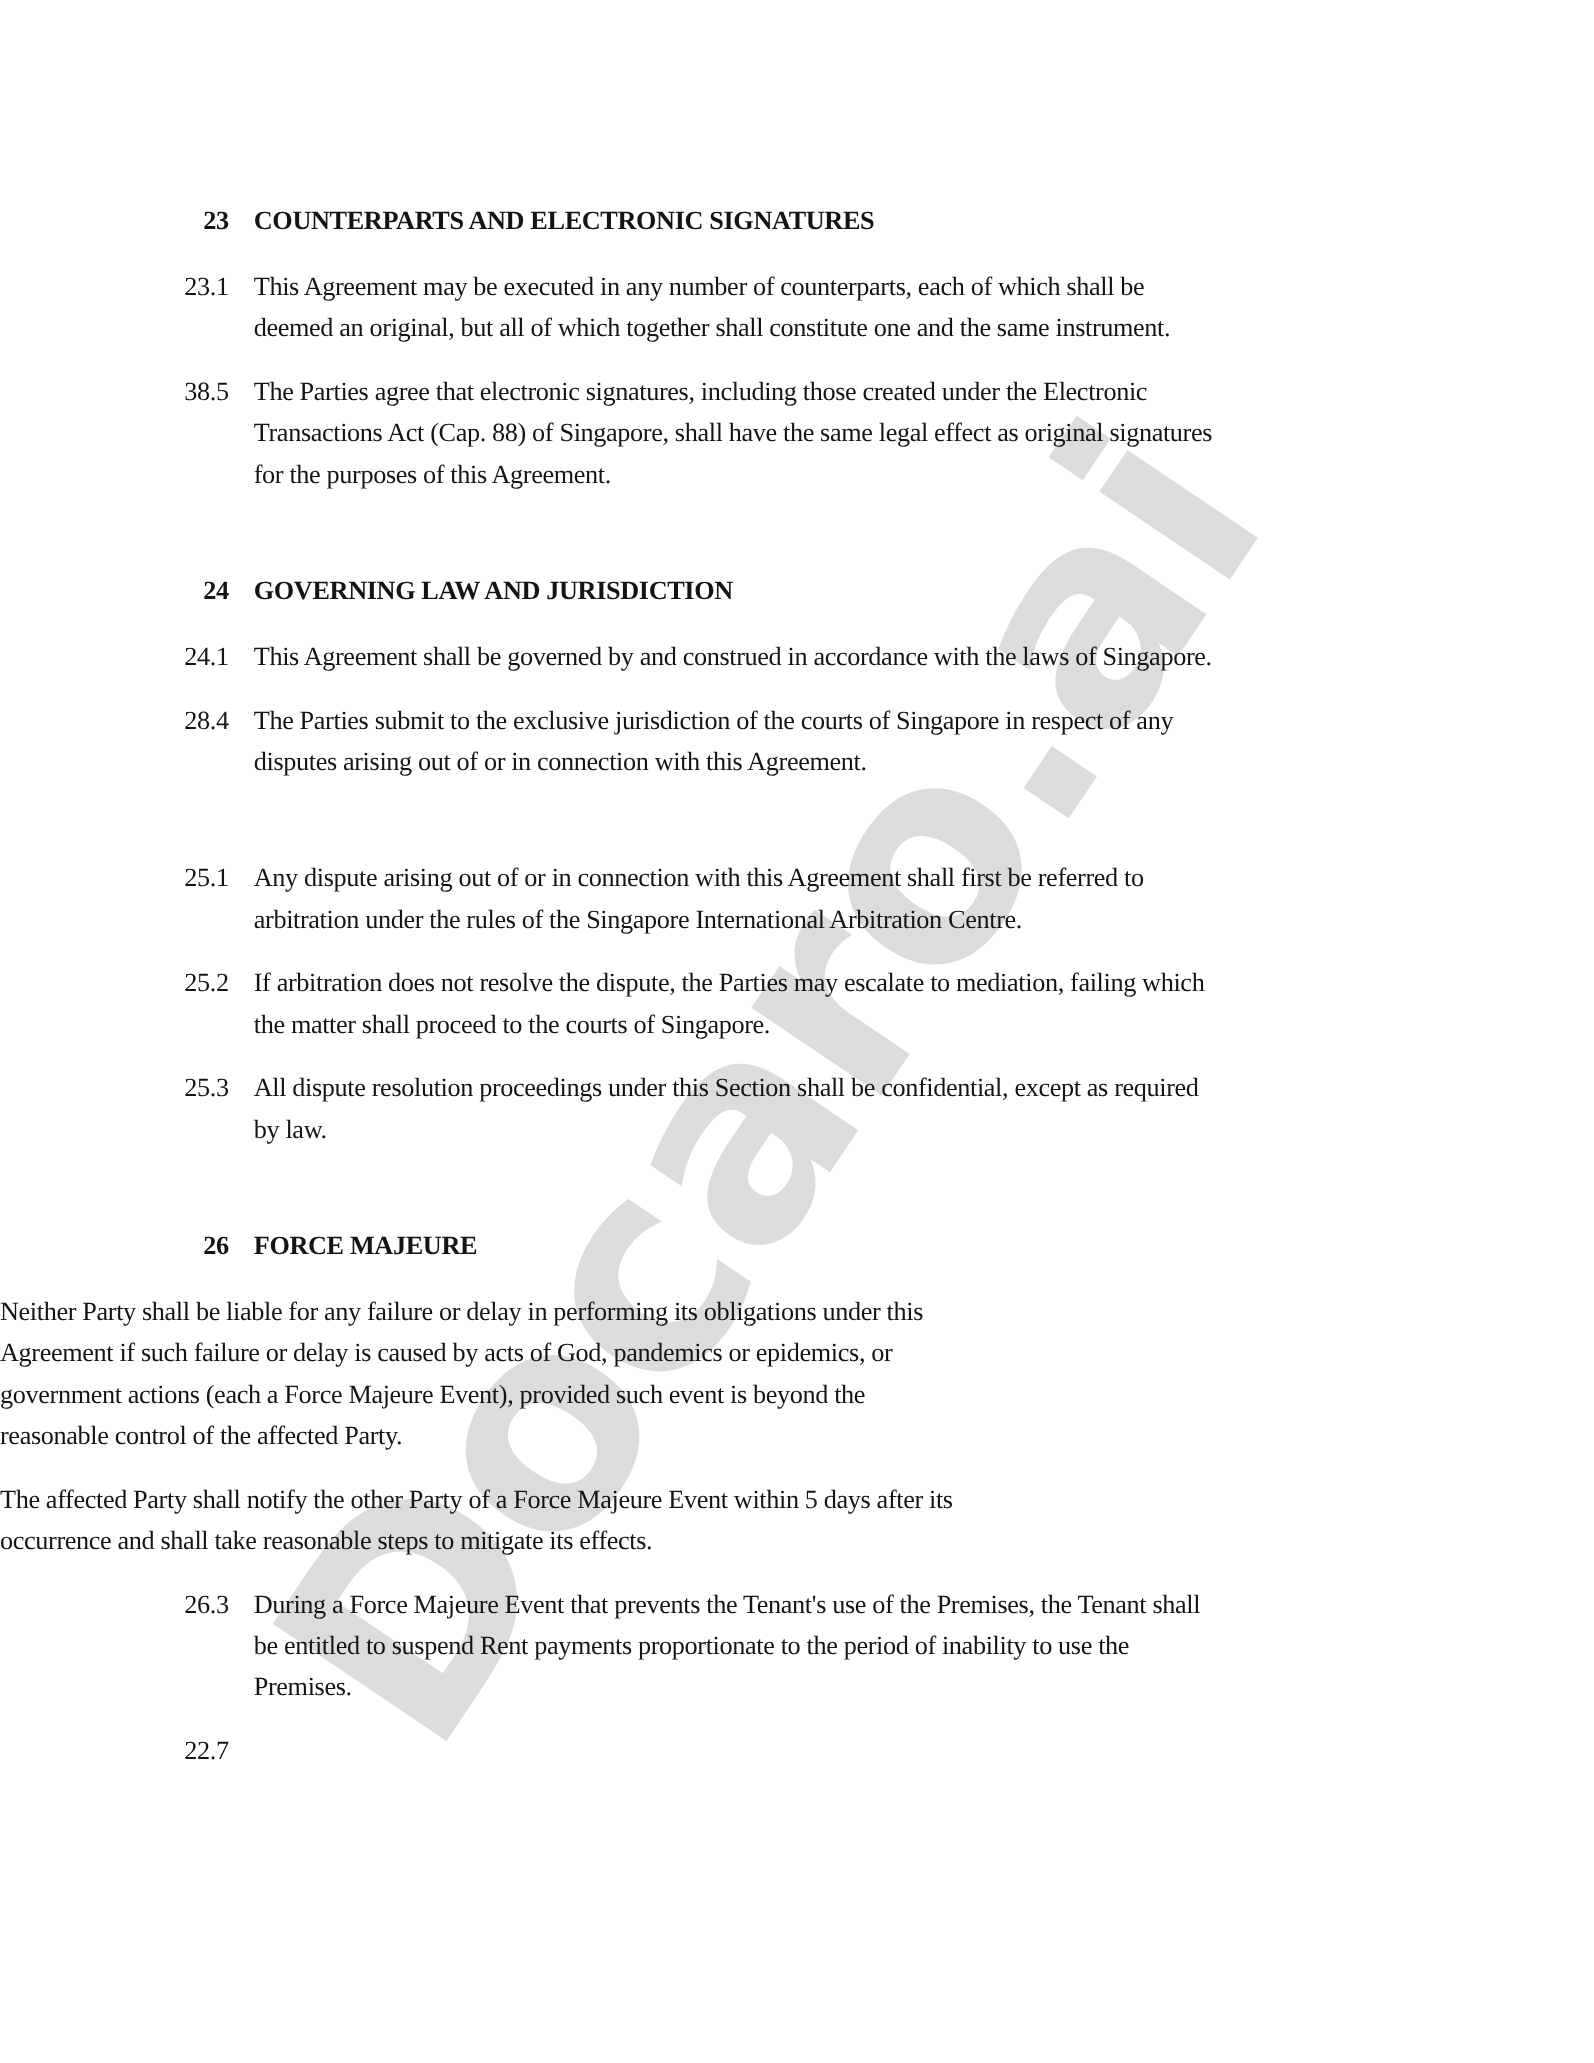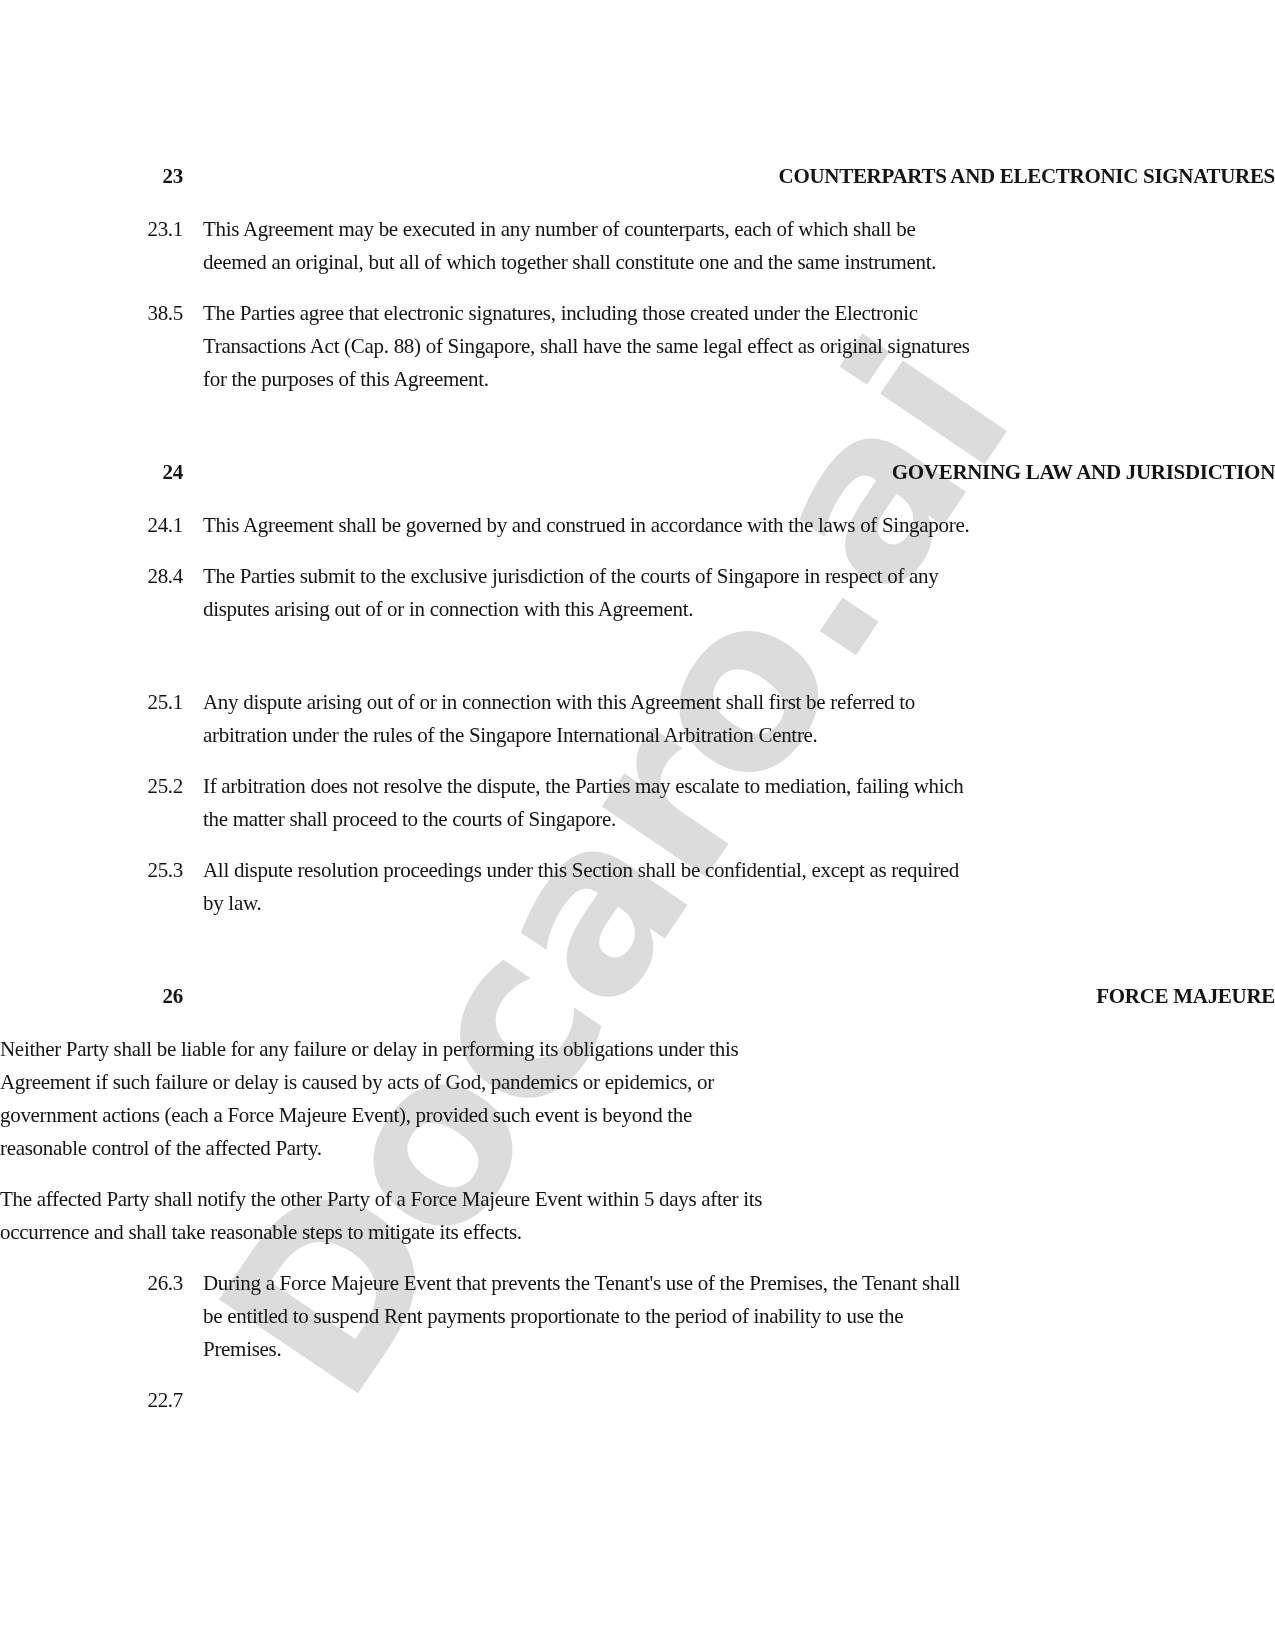--- a/index.html
+++ b/index.html
@@ -54,21 +54,20 @@
   }
   .ptext {
     width: 1050px;
     white-space: pre-line;
   }
   .htext {
     white-space: nowrap;
   }
   .heading-row {
     margin-bottom: 20px;
-    justify-content: space-between;
   }
   .para {
     margin-bottom: 18px;
   }
   .section + .section {
     margin-top: 60px;
   }
   .ptext b { font-weight: 400; }
 </style>
 </head>

